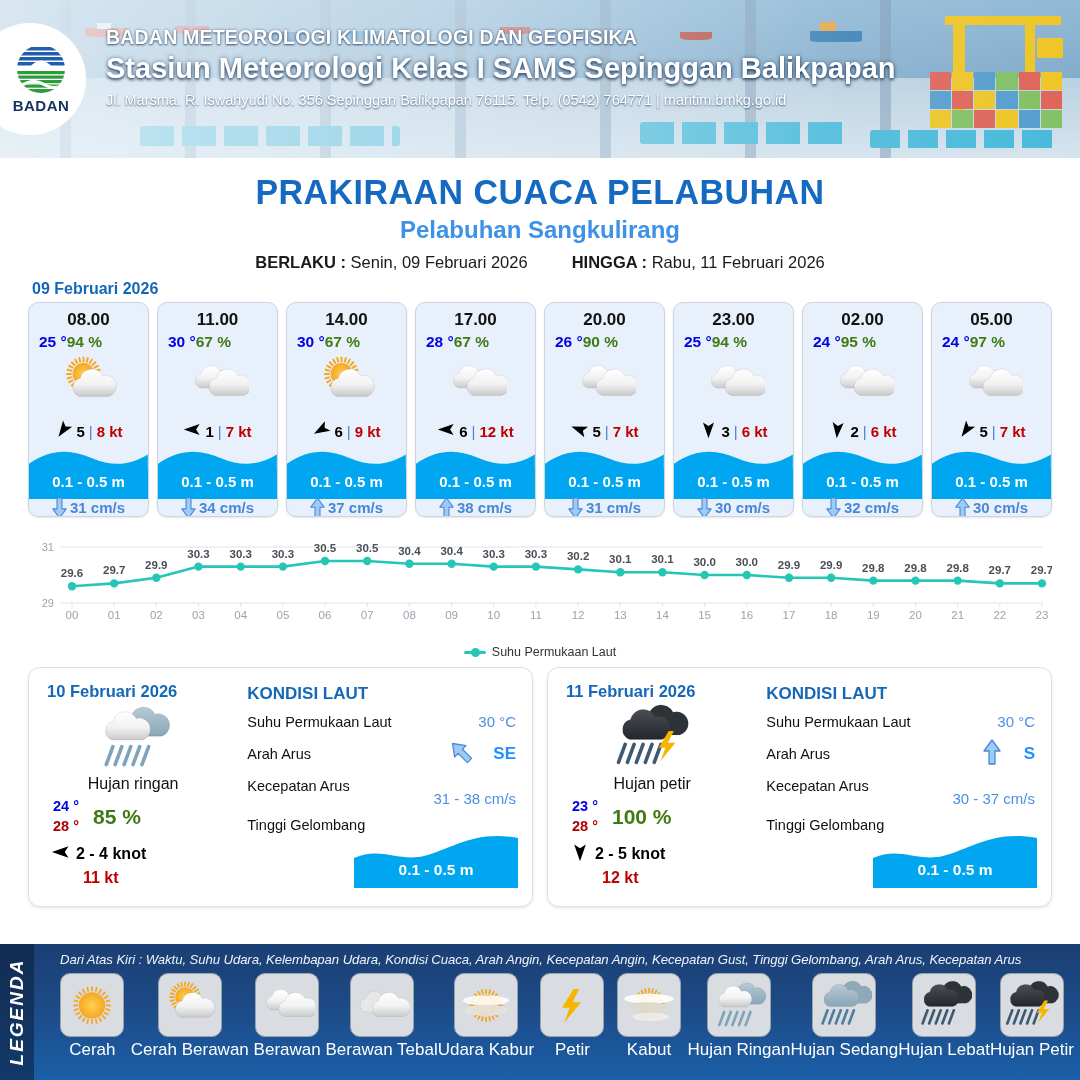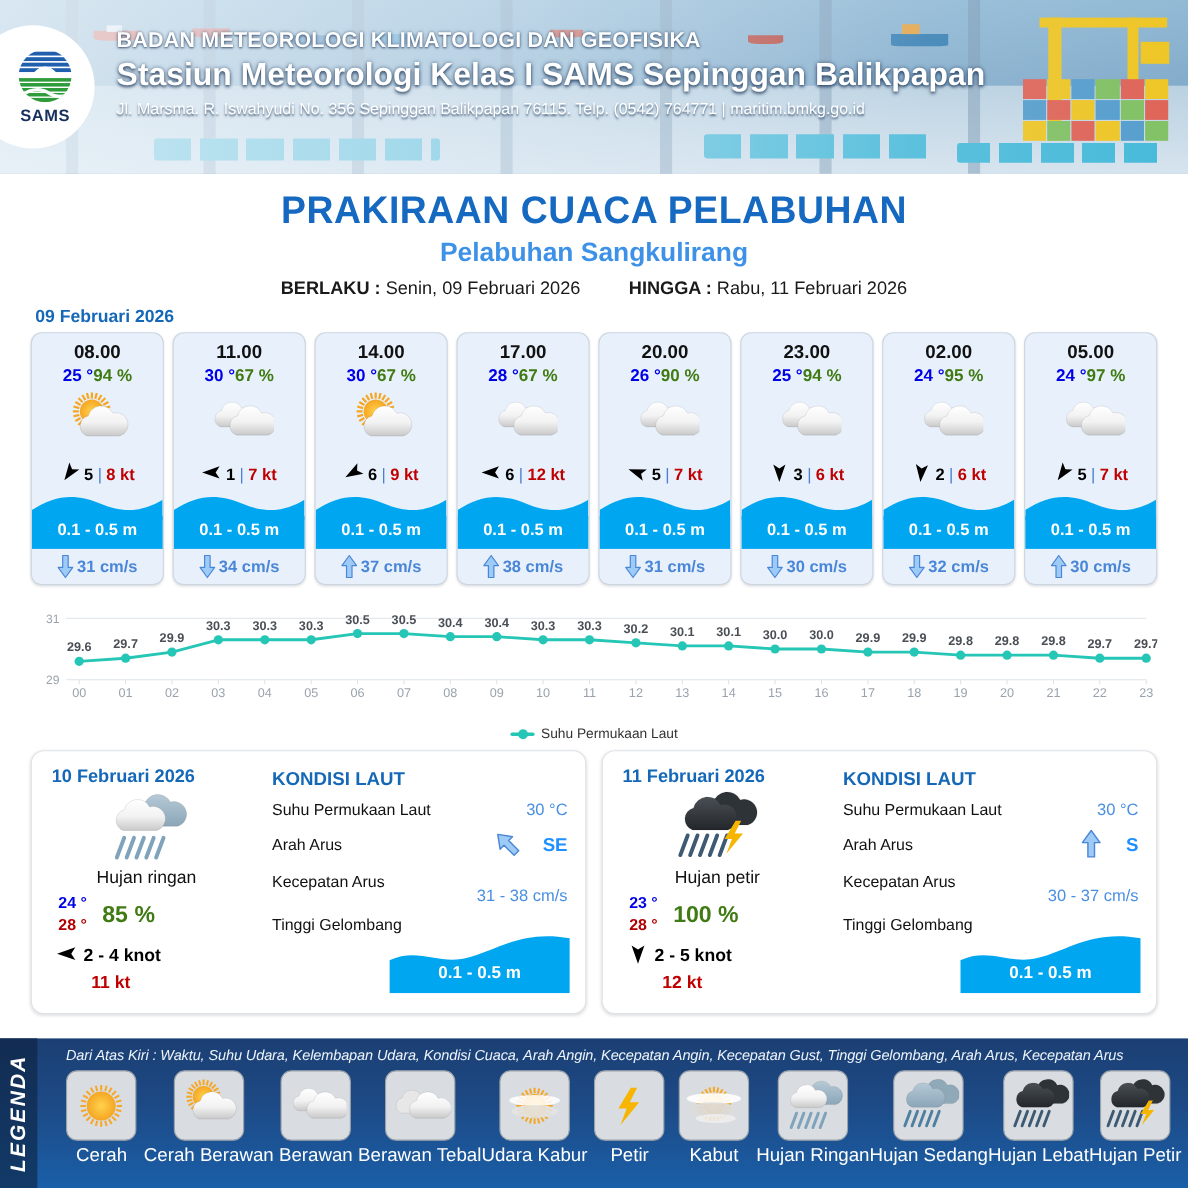--- a/index.html
+++ b/index.html
@@ -81,35 +81,35 @@
   .cards {
     display:flex; gap: 8px; padding: 0 28px; align-items: stretch;
   }
   .card {
     width: 128px; background:#e8f1fb; border:1px solid #ccd6e2;
     border-radius: 10px; overflow:hidden; position:relative;
     box-shadow: 0 1px 2px rgba(0,0,0,.10);
     display:flex; flex-direction:column;
   }
   .c-time { text-align:center; font-size:17px; font-weight:bold; color:#111; padding-top:7px; }
-  .c-th { display:flex; justify-content:center; padding: 3px 10px 0 10px; font-size:15.5px; font-weight:bold;}
+  .c-th { display:flex; justify-content:flex-start; padding: 3px 10px 0 10px; font-size:15.5px; font-weight:bold;}
   .c-temp { color:#0000e6; }
   .c-hum  { color:#3f7a12; }
   .c-icon { height: 64px; display:flex; align-items:center; justify-content:center; }
   .c-wind { display:flex; align-items:center; justify-content:center; gap:3px; font-size:15px; font-weight:bold; height:32px;}
   .c-wind .arr { font-size:19px; color:#000; line-height:1; display:inline-block; }
   .c-wind .deg { color:#000; }
   .c-wind .bar { color:#4a7fd4; font-weight:normal; margin:0 1px;}
   .c-wind .kt  { color:#c00000; }
   .c-wave { position:relative; height: 52px; }
   .c-wave .wavetop { position:absolute; left:0; right:0; top:0; height:26px; }
   .c-wave .waveband { position:absolute; left:0; right:0; top:22px; height:30px; background:#00a6f0;
       display:flex; align-items:center; justify-content:center; }
   .c-wave .wavetxt { position:relative; color:#fff; font-size:15px; font-weight:bold; z-index:3; }
-  .c-cur { height: 32px; display:flex; align-items:center; justify-content:center; gap:3px;
+  .c-cur { height: 17px; display:flex; align-items:center; justify-content:center; gap:3px;
            font-size:15px; font-weight:bold; color:#4a86d8; }
 
   .fatarrow { width:15px; height:22px; display:block; }
 
   
   .chart-wrap { margin: 12px 28px 0 28px; position:relative; height: 118px; }
   .chart-svg { display:block; }
   .chart-legend { display:flex; align-items:center; justify-content:center; gap:6px;
                   font-size:12.5px; color:#333; margin-top:-2px; }
   .leg-dash { width:22px; height:3px; background:#26c6b6; position:relative; border-radius:2px;}
@@ -261,21 +261,21 @@
           <rect x="0" y="26" width="52" height="3.2" fill="#2e9c3a"></rect>
           <rect x="0" y="30.5" width="52" height="3.2" fill="#2e9c3a"></rect>
           <rect x="0" y="35" width="52" height="3.2" fill="#2e9c3a"></rect>
           <rect x="0" y="39.5" width="52" height="3.2" fill="#2e9c3a"></rect>
           <rect x="0" y="44" width="52" height="4" fill="#2e9c3a"></rect>
           <path d="M6 44 Q20 30 34 42 Q42 47 52 40 L52 50 L0 50 Z" fill="#ffffff" opacity="0"></path>
           <path d="M4 42 Q18 32 30 40 Q40 46 52 38" stroke="#ffffff" stroke-width="3" fill="none"></path>
         </g>
       </svg>
     </div>
-    <div class="logo-text">SAMS</div>
+    <div class="logo-text">BADAN</div>
   </div>
 
   <div class="hdr-text">
     <div class="hdr-line1">BADAN METEOROLOGI KLIMATOLOGI DAN GEOFISIKA</div>
     <div class="hdr-line2">Stasiun Meteorologi Kelas I SAMS Sepinggan Balikpapan</div>
     <div class="hdr-line3">Jl. Marsma. R. Iswahyudi No. 356 Sepinggan Balikpapan 76115. Telp. (0542) 764771 | maritim.bmkg.go.id</div>
   </div>
 </div>
 
 <div class="title-wrap">

